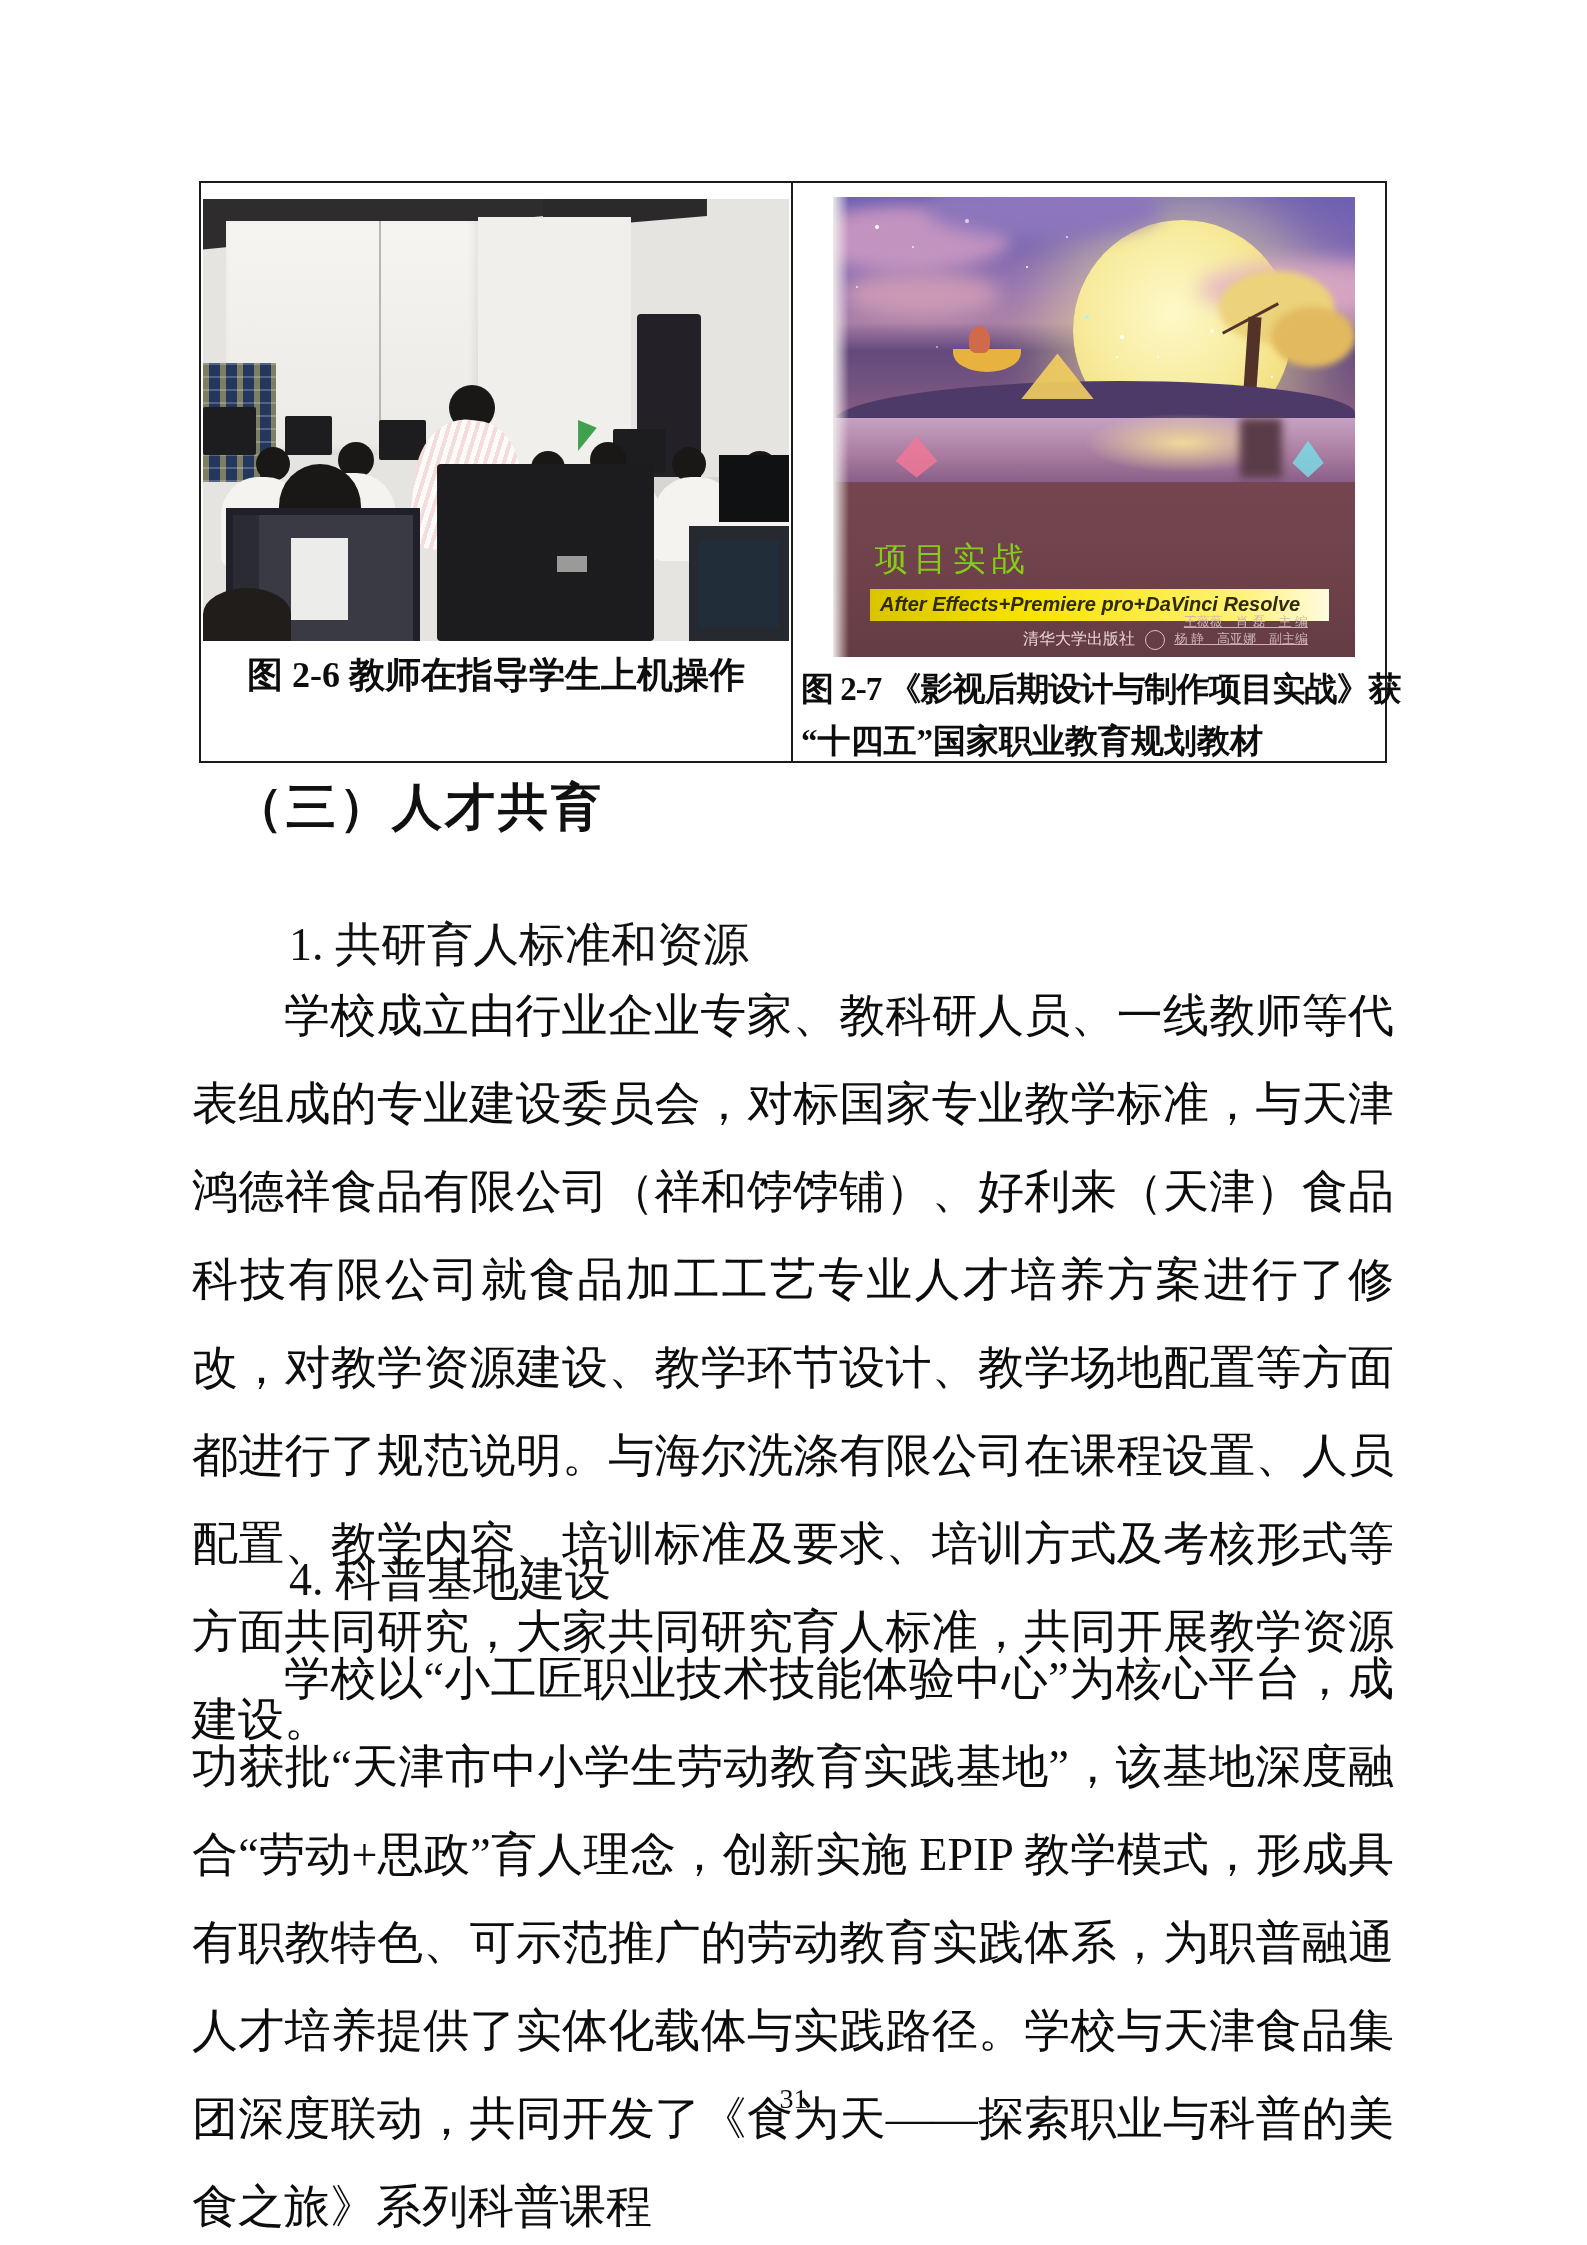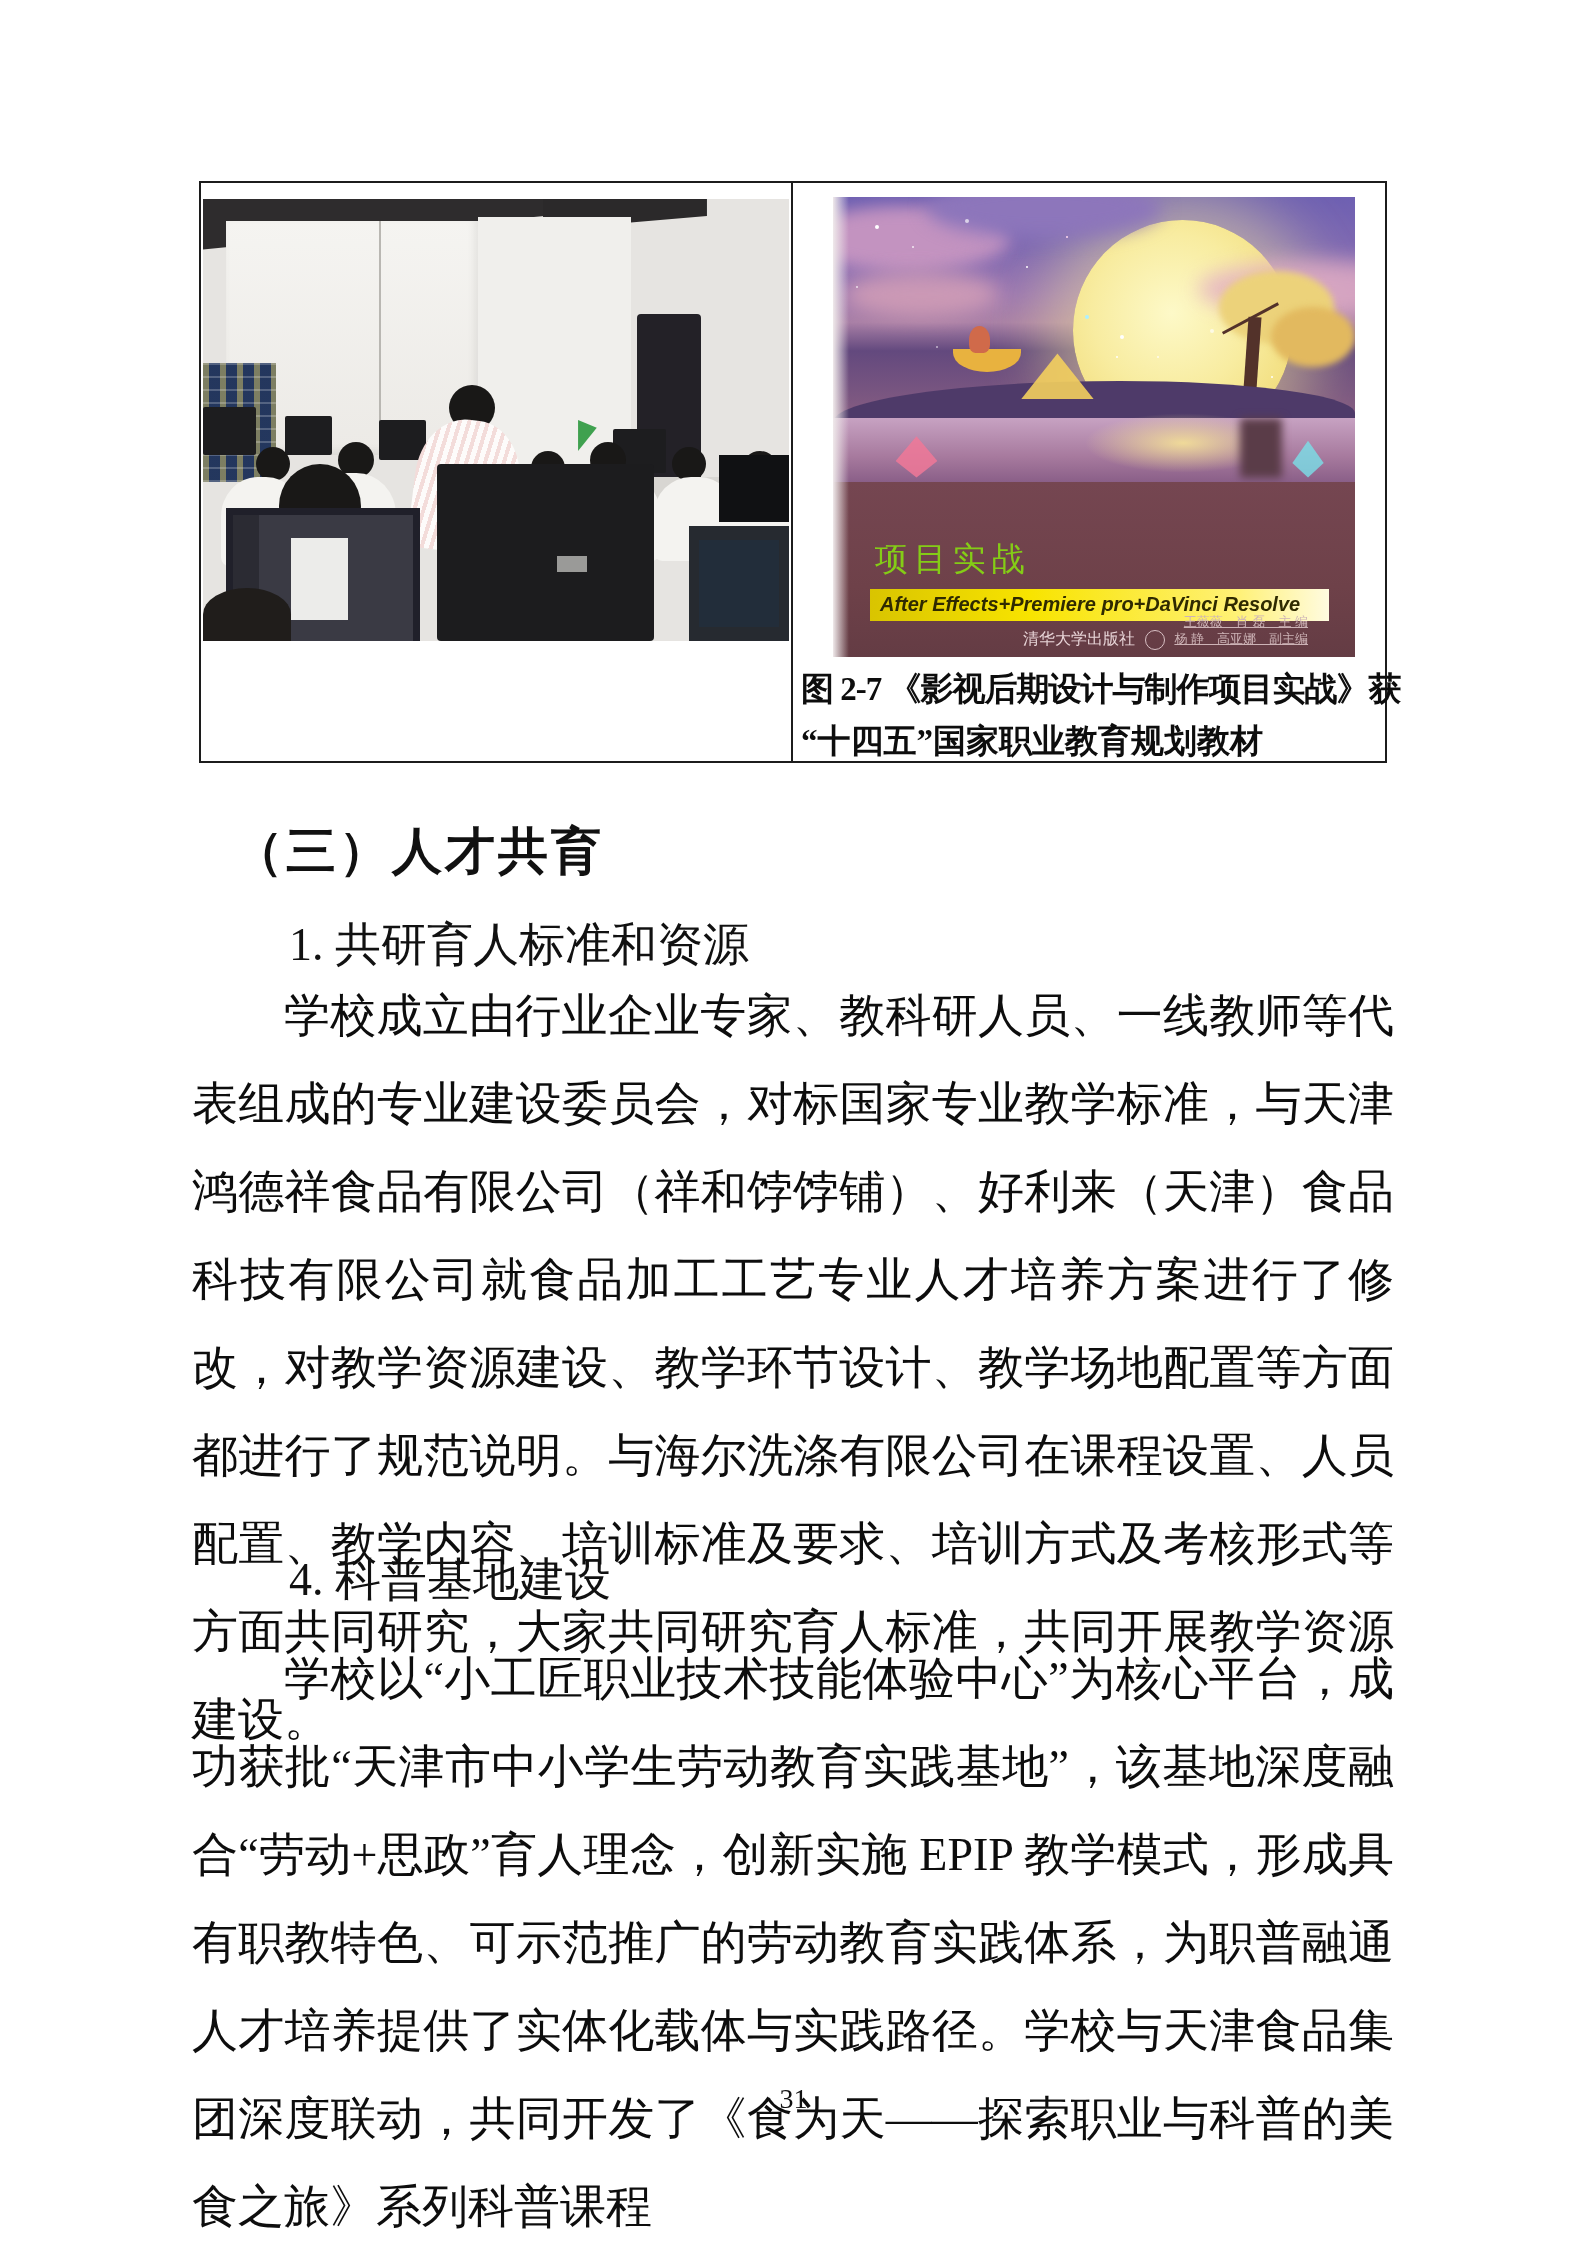--- a/index.html
+++ b/index.html
@@ -98,21 +98,21 @@
     font-family:"Liberation Sans","DejaVu Sans",sans-serif;font-weight:bold;font-style:italic;
     font-size:20px;color:#2f2a00;padding-left:2%;box-sizing:border-box;margin-top:12px;}
   .bk-authors{right:9%;top:90.5%;text-align:right;font-size:13px;line-height:17px;color:#cdb3b6;
     font-family:"Liberation Sans","DejaVu Sans",sans-serif;text-decoration:underline;}
   .bk-pub{left:0;bottom:1.5%;width:100%;text-align:center;color:#e8d5d8;font-size:16px;
     font-family:"Liberation Serif","DejaVu Serif",serif;}
   .bk-seal{display:inline-block;width:18px;height:18px;border:1px solid #d8c0c4;border-radius:50%;
     vertical-align:middle;margin-left:10px;}
 
   
-  .sec-head{position:absolute;left:233px;top:816px;font-size:50px;font-weight:bold;letter-spacing:3px;line-height:70px;}
+  .sec-head{position:absolute;left:233px;top:772px;font-size:50px;font-weight:bold;letter-spacing:3px;line-height:70px;}
   .sub-head1{position:absolute;left:289px;top:910px;font-size:46px;line-height:70px;}
   .sub-head2{position:absolute;left:289px;top:1545px;font-size:46px;line-height:70px;}
   .para{position:absolute;left:192px;width:1202px;font-size:46px;line-height:88px;
     text-align:justify;text-indent:2em;color:#0d0d0d;}
   .para1{top:972px;}
   .para2{top:1635px;}
   .page-num{position:absolute;left:0;top:2083px;width:100%;text-align:center;font-size:28px;}
 </style>
 </head>
 <body>
@@ -162,20 +162,21 @@
       </div>
       <div class="cp-m2">
         <div class="cp-m2-sticker"></div>
       </div>
       <div class="cp-m3">
         <div class="cp-m3-scr"></div>
       </div>
       <div class="cp-m4"></div>
       <div class="cp-fg-head"></div>
     </div>
+    <div class="fig-caption cap26">图 2-6  教师在指导学生上机操作</div>
   </div>
 
   <div class="fig-cell-right">
     <div class="cover">
       <div class="shp bk-sky"></div>
       <div class="shp bk-moon"></div>
       <div class="shp bk-cloud1"></div>
       <div class="shp bk-cloud2"></div>
       <div class="shp bk-cloud3"></div>
       <div class="shp bk-cloud4"></div>

